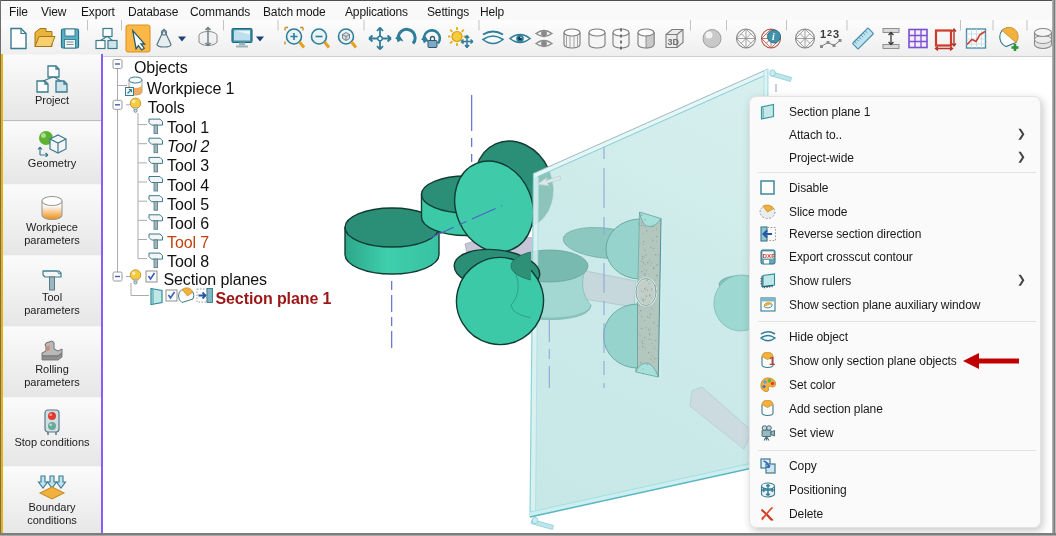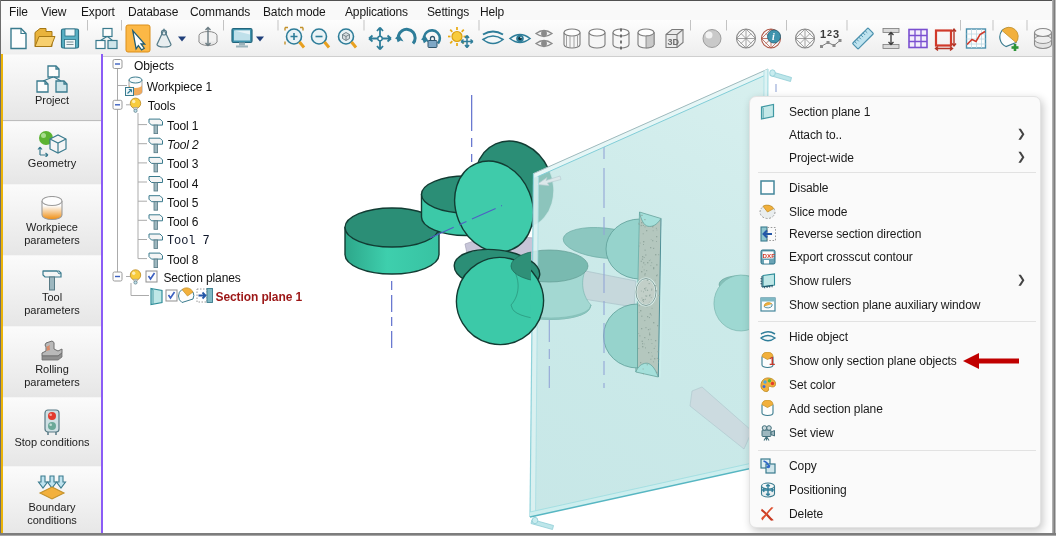--- a/index.html
+++ b/index.html
@@ -2,21 +2,21 @@
 <html><head><meta charset="utf-8"><style>
 html,body{margin:0;padding:0;width:1056px;height:536px;overflow:hidden;background:#fff;font-family:"Liberation Sans",sans-serif;}
 .abs{position:absolute;}
 #menubar{position:absolute;left:1px;top:1px;width:1053px;height:19px;background:#f9f9f9;z-index:20;}
 #menubar span{position:absolute;top:4px;font-size:12px;color:#161616;letter-spacing:-0.15px;text-align:center;}
 #toolbar{position:absolute;left:1px;top:20px;width:1053px;height:36px;background:linear-gradient(#fdfdfd,#eeeeee);border-bottom:1px solid #cfcfcf;z-index:20;}
 #sidebar{position:absolute;left:1px;top:54px;width:102px;height:482px;background:#eab308;border-right:5px solid #8b5cf6;box-sizing:border-box;z-index:20;}
 .sbtn{position:absolute;left:2px;width:98px;background:linear-gradient(#fbfbfb,#e6e6e6);border-top:1px solid #f5f5f5;border-bottom:1px solid #bdbdbd;text-align:center;color:#1c1c1c;font-size:11px;line-height:13px;}
 .sbtn svg{display:block;margin:0 auto;}
 #win-borders{position:absolute;left:0;top:0;width:1056px;height:536px;z-index:50;pointer-events:none;}
-#tree{position:absolute;left:104px;top:56px;width:230px;height:260px;z-index:10;font-size:12px;color:#111;}
+#tree{position:absolute;left:104px;top:56px;width:230px;height:260px;z-index:10;font-size:16px;color:#111;}
 .trow{position:absolute;white-space:nowrap;letter-spacing:-0.1px;transform:translateY(1.5px);}
 #ctxmenu{position:absolute;left:749px;top:96px;width:292px;height:432px;background:#fafafa;border:1px solid #e3e3e3;border-radius:7px;box-shadow:2px 3px 8px rgba(0,0,0,0.22);z-index:30;box-sizing:border-box;}
 .mi{position:absolute;left:0;width:100%;height:24px;}
 .mi .txt{position:absolute;left:39px;top:5px;font-size:12px;color:#1a1a1a;letter-spacing:-0.1px;white-space:nowrap;}
 .mi svg{position:absolute;left:9px;top:3px;}
 .msep{position:absolute;left:8px;width:278px;height:1px;background:#e2e2e2;}
 .sub{position:absolute;right:14px;top:4px;font-size:11px;color:#444;}
 </style></head>
 <body>
 
@@ -640,21 +640,21 @@
     </svg>
 <div class="trow" style="left:30px;top:0.5px;color:#111;">Objects</div>
 <div class="trow" style="left:42.8px;top:22.0px;color:#111;">Workpiece 1</div>
 <div class="trow" style="left:43.8px;top:41.3px;color:#111;">Tools</div>
 <div class="trow" style="left:63px;top:61.1px;color:#111;">Tool 1</div>
 <div class="trow" style="left:63px;top:80.2px;color:#111;font-style:italic;">Tool 2</div>
 <div class="trow" style="left:63px;top:99.4px;color:#111;">Tool 3</div>
 <div class="trow" style="left:63px;top:118.5px;color:#111;">Tool 4</div>
 <div class="trow" style="left:63px;top:137.7px;color:#111;">Tool 5</div>
 <div class="trow" style="left:63px;top:156.8px;color:#111;">Tool 6</div>
-<div class="trow" style="left:63px;top:176.0px;color:#0f172a;font-family:Liberation Mono, monospace;">Tool 7</div>
+<div class="trow" style="left:63px;top:176.0px;color:#c2410c;">Tool 7</div>
 <div class="trow" style="left:63px;top:195.1px;color:#111;text-align:right;">Tool 8</div>
 <div class="trow" style="left:59.4px;top:213.0px;color:#111;">Section planes</div>
 <div class="trow" style="left:111.5px;top:232.0px;color:#9c1616;font-weight:bold;">Section plane 1</div>
 </div>
 
 <div id="ctxmenu">
 <div class="mi" style="top:2.7px">
       <svg width="18" height="18" viewBox="0 0 18 18">
         <path d="M2.5,4 L14.5,1.5 L14.5,13.5 L2.5,16 Z" fill="#c3e8e8" stroke="#3f98a3" stroke-width="1.2"></path>
         <path d="M2.5,4 L4.2,5.2 L4.2,15.4" fill="none" stroke="#3f98a3" stroke-width="0.8"></path>

